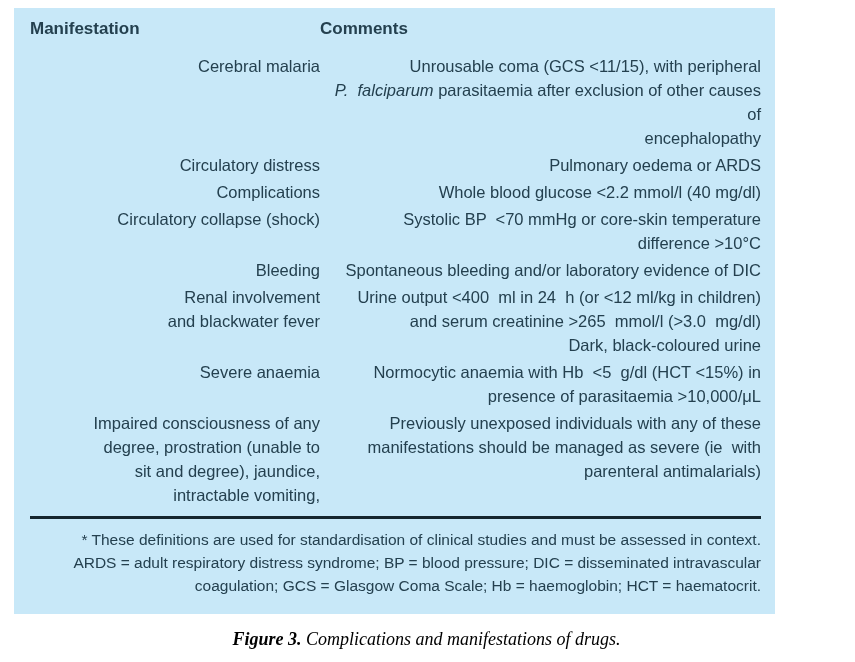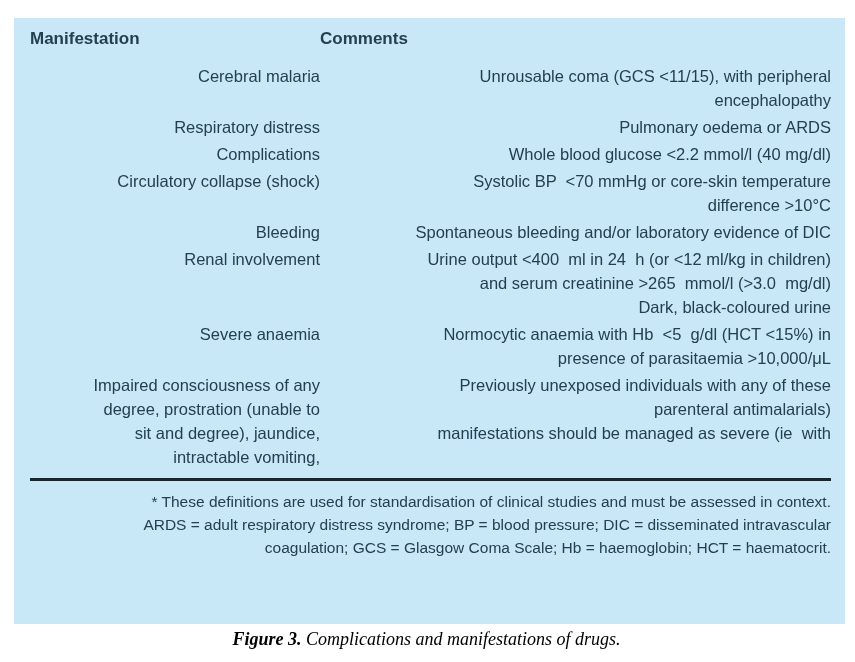--- a/index.html
+++ b/index.html
@@ -8,22 +8,22 @@
     background: #ffffff;
     width: 855px;
     height: 662px;
     font-family: "Liberation Sans", sans-serif;
     position: relative;
     overflow: hidden;
   }
   .panel {
     position: absolute;
     left: 14px;
-    top: 18px;
-    width: 831px;
+    top: 8px;
+    width: 761px;
     height: 606px;
     background: #c8e8f8;
     box-sizing: border-box;
     padding: 9px 14px 0 16px;
     overflow: hidden;
   }
   .grid-row {
     display: grid;
     grid-template-columns: 290px 1fr;
     column-gap: 0;
@@ -83,27 +83,28 @@
     <div class="ln">Manifestation</div>
     <div class="ln">Comments</div>
   </div>
 
   <div class="grid-row data-row">
     <div>
       <div class="ln">Cerebral malaria</div>
     </div>
     <div>
       <div class="ln">Unrousable coma (GCS &lt;11/15), with peripheral</div>
+      <div class="ln"><em>P.  falciparum</em><span> parasitaemia after exclusion of other causes of</span></div>
       <div class="ln">encephalopathy</div>
     </div>
   </div>
 
   <div class="grid-row data-row">
     <div>
-      <div class="ln">Respiratory distress</div>
+      <div class="ln">Circulatory distress</div>
     </div>
     <div>
       <div class="ln">Pulmonary oedema or ARDS</div>
     </div>
   </div>
 
   <div class="grid-row data-row">
     <div>
       <div class="ln">Complications</div>
     </div>
@@ -127,20 +128,21 @@
       <div class="ln">Bleeding</div>
     </div>
     <div>
       <div class="ln">Spontaneous bleeding and/or laboratory evidence of DIC</div>
     </div>
   </div>
 
   <div class="grid-row data-row">
     <div>
       <div class="ln">Renal involvement</div>
+      <div class="ln">and blackwater fever</div>
     </div>
     <div>
       <div class="ln">Urine output &lt;400  ml in 24  h (or &lt;12 ml/kg in children)</div>
       <div class="ln">and serum creatinine &gt;265  mmol/l (&gt;3.0  mg/dl)</div>
       <div class="ln">Dark, black-coloured urine</div>
     </div>
   </div>
 
   <div class="grid-row data-row">
     <div>
@@ -154,22 +156,22 @@
 
   <div class="grid-row data-row">
     <div>
       <div class="ln">Impaired consciousness of any</div>
       <div class="ln">degree, prostration (unable to</div>
       <div class="ln">sit and degree), jaundice,</div>
       <div class="ln">intractable vomiting,</div>
     </div>
     <div>
       <div class="ln">Previously unexposed individuals with any of these</div>
+      <div class="ln">manifestations should be managed as severe (ie  with</div>
       <div class="ln">parenteral antimalarials)</div>
-      <div class="ln">manifestations should be managed as severe (ie  with</div>
     </div>
   </div>
 
   <hr class="rule">
 
   <div class="footnote">
     <div class="ln">* These definitions are used for standardisation of clinical studies and must be assessed in context.</div>
     <div class="ln">ARDS = adult respiratory distress syndrome; BP = blood pressure; DIC = disseminated intravascular</div>
     <div class="ln">coagulation; GCS = Glasgow Coma Scale; Hb = haemoglobin; HCT = haematocrit.</div>
   </div>

